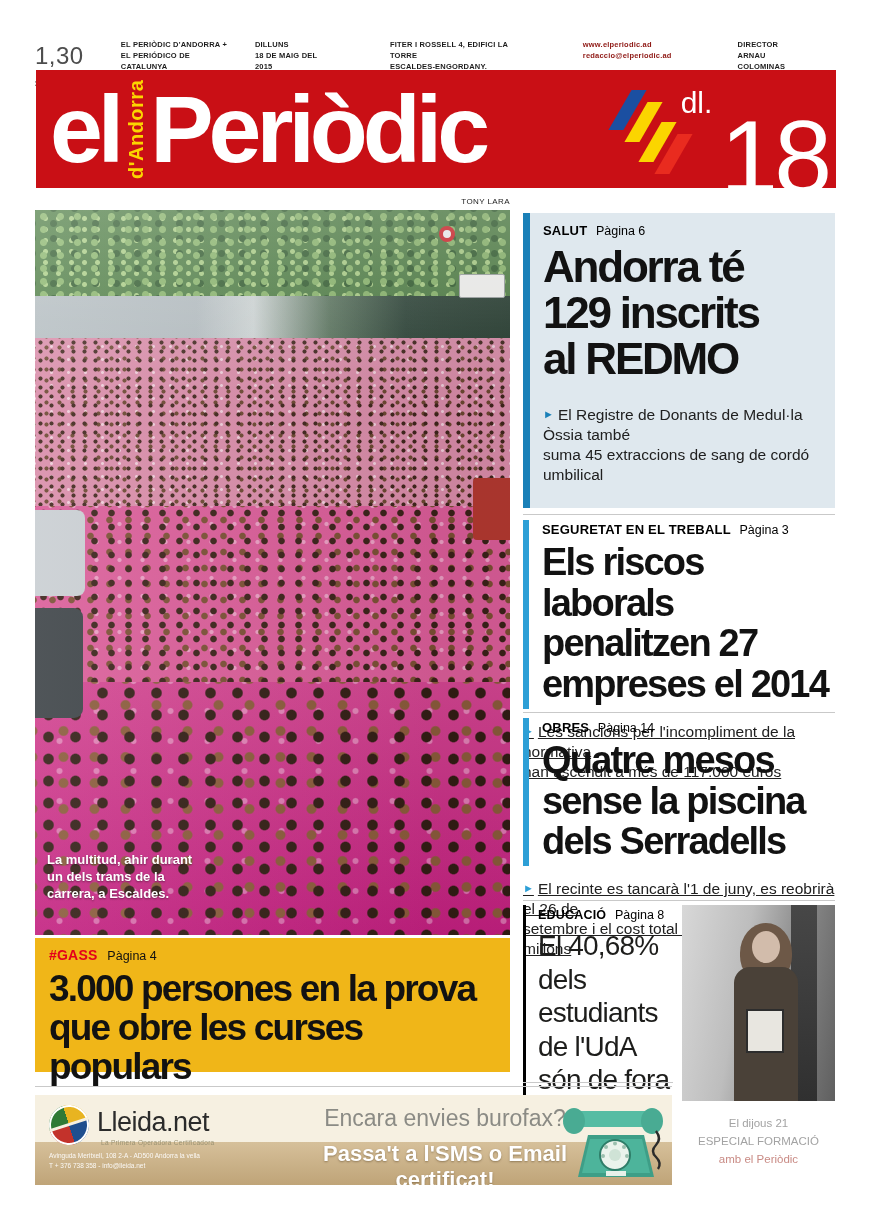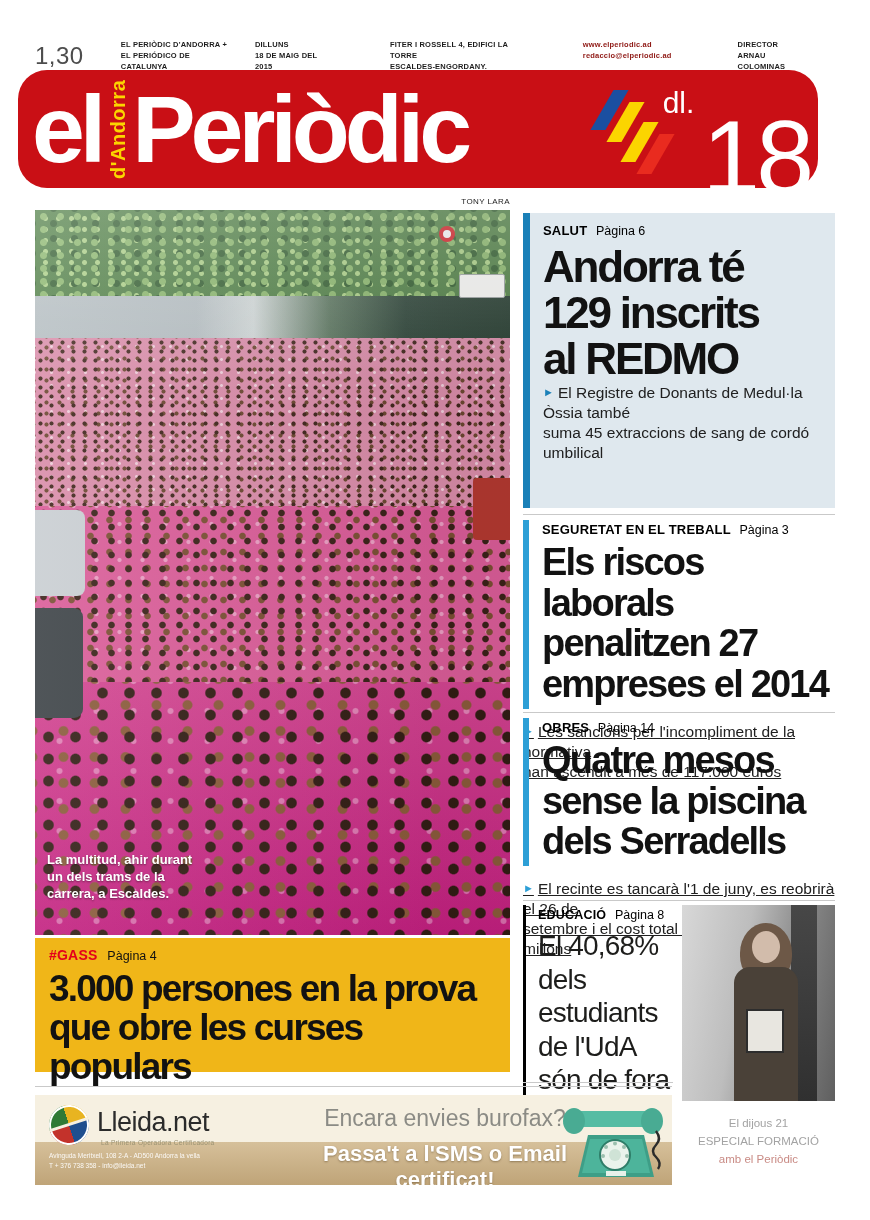--- a/index.html
+++ b/index.html
@@ -13,21 +13,21 @@
   
   .topbar { position:absolute; left:35px; top:40px; width:800px; height:30px; display:flex; align-items:flex-start; }
   .price { font-size:24px; font-weight:400; color:#4d4d4d; letter-spacing:0.5px; margin-right:22px; margin-top:2px; }
   .tb-col { font-size:7.5px; font-weight:bold; color:#1c1c1c; line-height:1.45; letter-spacing:0.2px; margin-right:26px; }
   .tb-col.web { color:#8e1713; font-weight:bold; }
   .tb-col.c2 { margin-right:60px; }
   .tb-col.c3 { margin-right:58px; }
   .tb-col.web { margin-right:66px; }
 
   
-  .masthead { position:absolute; left:18px; top:70px; width:800px; height:118px; background:#c90f15; display:flex; align-items:center;border-radius:29px; }
+  .masthead { position:absolute; left:36px; top:70px; width:800px; height:118px; background:#c90f15; display:flex; align-items:center; }
   .mh-el { color:#fff; font-weight:bold; font-size:95px; letter-spacing:-5px; line-height:1; margin-left:14px; }
   .mh-edition { color:#fbd500; font-weight:bold; font-size:20px; letter-spacing:0.5px;
     writing-mode:vertical-rl; transform:rotate(180deg); height:108px; text-align:center; margin:0 2px 0 6px; }
   .mh-main { color:#fff; font-weight:bold; font-size:95px; letter-spacing:-5px; line-height:1; }
   .mh-slashes { position:absolute; left:562px; top:18px; width:90px; height:90px; }
   .slash { position:absolute; width:15px; height:40px; transform:skewX(-30deg); }
   .slash.s-blue   { left:22px; top:2px;  background:#1b4fa1; }
   .slash.s-yel1   { left:38px; top:14px; background:#fbd500; }
   .slash.s-yel2   { left:52px; top:34px; background:#fbd500; }
   .slash.s-red    { left:68px; top:46px; background:#e92b1f; }
@@ -105,21 +105,21 @@
   .lcol-sep { position:absolute; left:35px; top:1086px; width:637px; height:1px; background:#c9c9c9; }
 
   .article { position:absolute; left:523px; width:312px; }
   .kicker { font-size:13px; color:#000; }
   .kicker .tag { font-weight:bold; letter-spacing:0.2px; }
   .kicker .page { font-weight:400; font-size:12.5px; margin-left:5px; }
   .headline { font-weight:bold; color:#121212; }
 
   .a1 { top:213px; height:295px; background:#dfe8ee; border-left:7px solid #1a80b8; padding:10px 10px 0 13px; }
   .a1 .headline { font-size:44px; letter-spacing:-2.2px; line-height:1.05; margin-top:6px; }
-  .a1 .sub { font-size:15.5px; color:#202020; line-height:1.3; }
+  .a1 .sub { margin-top:22px; font-size:15.5px; color:#202020; line-height:1.3; }
 
   .a2 { top:520px; } .a3 { top:718px; }
   .a-accent { border-left:6px solid #2d9fd6; padding:2px 0 4px 13px; }
   .a2 .headline, .a3 .headline { font-size:38px; letter-spacing:-1.8px; line-height:1.07; margin-top:5px; }
   .a2 .sub, .a3 .sub { margin-top:13px; padding-left:0px; font-size:15.5px; color:#202020; line-height:1.3;text-decoration:underline; }
 
   .a4 { top:905px; width:150px; }
   .a4 .a-accent { border-left:3px solid #000000; padding-left:12px; padding-bottom:8px; }
   .a4 .headline { font-size:28px; font-weight:400; letter-spacing:-0.8px; line-height:1.2; margin-top:7px; color:#1d1d1b; }
   .a4 .kicker .tag { font-size:12.5px; }

